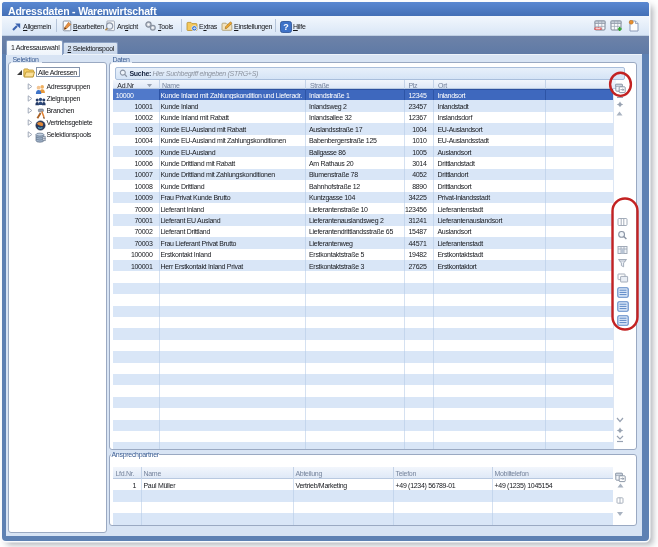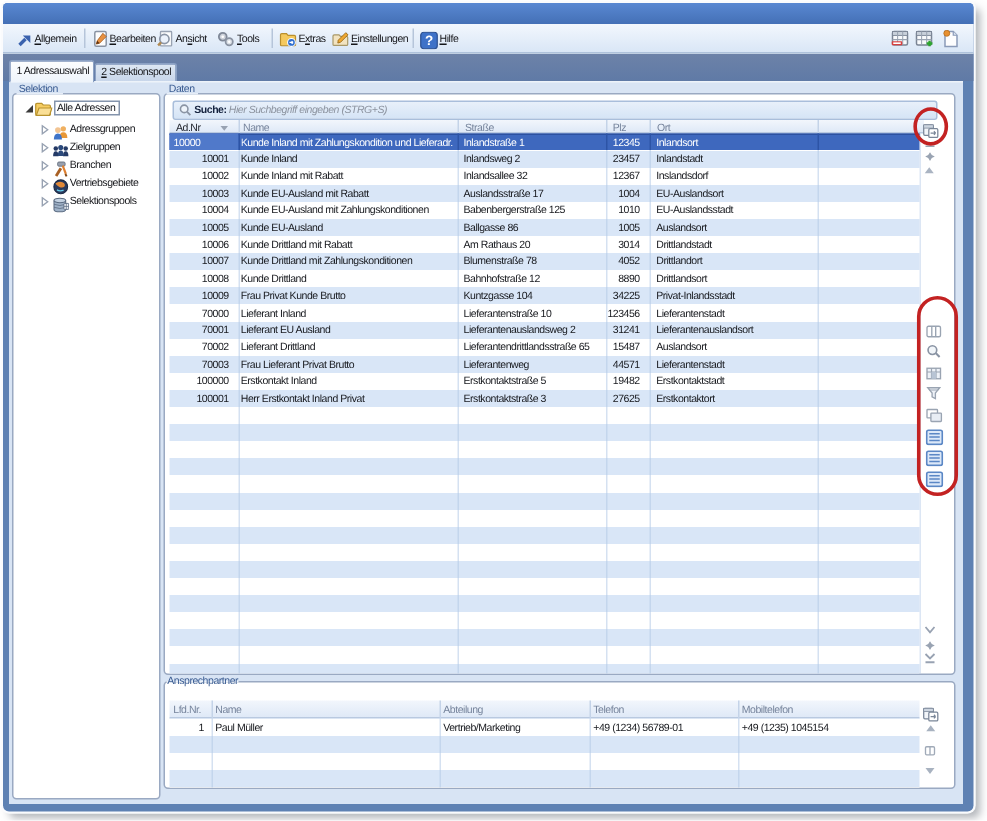--- a/index.html
+++ b/index.html
@@ -7,20 +7,21 @@
 #root{position:relative;width:658px;height:547px;background:#fff;overflow:hidden;}
 .t7{font-size:7px;letter-spacing:-0.3px;white-space:nowrap;line-height:1;}
 .hdr{color:#76849c;}
 .cell{color:#16181d;}
 .sep{width:1px;background:#b6c5da;}
 </style></head><body>
 <div id="root">
 
 <div class="abs" style="left:1.5px;top:2px;width:647.5px;height:538.5px;background:#5e81b3;border-radius:3px 3px 4px 4px;box-shadow:0 0 0 1.5px #fafbfd, 4px 4px 6px rgba(100,105,115,0.5);"></div>
 <div class="abs" style="left:1.5px;top:2px;width:647.5px;height:14px;background:linear-gradient(#5988d2,#4470b6);border-radius:3px 3px 0 0;"></div>
+<div class="abs" style="left:8px;top:5px;width:300px;height:11px;color:#fff;font-size:10.5px;font-weight:bold;letter-spacing:-0.2px;white-space:nowrap;">Adressdaten - Warenwirtschaft</div>
 <div class="abs" style="left:1.5px;top:16px;width:647.5px;height:19.5px;background:linear-gradient(#f2f7fd,#d9e6f6);border-bottom:1px solid #c0cfe2;"></div>
 <svg class="abs" style="left:11px;top:21px;" width="11" height="11" viewBox="0 0 11 11">
       <path d="M2 9 L6 5" stroke="#3a62ae" stroke-width="2.2" fill="none"></path>
       <path d="M4.2 2.6 L9.2 2.6 L9.2 7.6 Z" fill="#3a62ae" transform="rotate(0 6.7 5.1)"></path>
     </svg>
 <div class="abs t7" style="left:23px;top:23px;color:#15161a;"><span style="text-decoration:underline;">A</span>llgemein</div>
 <div class="abs sep" style="left:56px;top:19px;height:13px;"></div>
 <svg class="abs" style="left:61px;top:20px;" width="12" height="12" viewBox="0 0 12 12">
       <rect x="2.2" y="1" width="7.6" height="9.8" rx="1" fill="#fdfdfd" stroke="#8a94a4" stroke-width="1"></rect>
       <path d="M7.6 2.2 L9.8 4.4 L5.4 8.8 L3.2 9.4 L3.8 7.2 Z" fill="#e89040" stroke="#a05818" stroke-width="0.5"></path>

